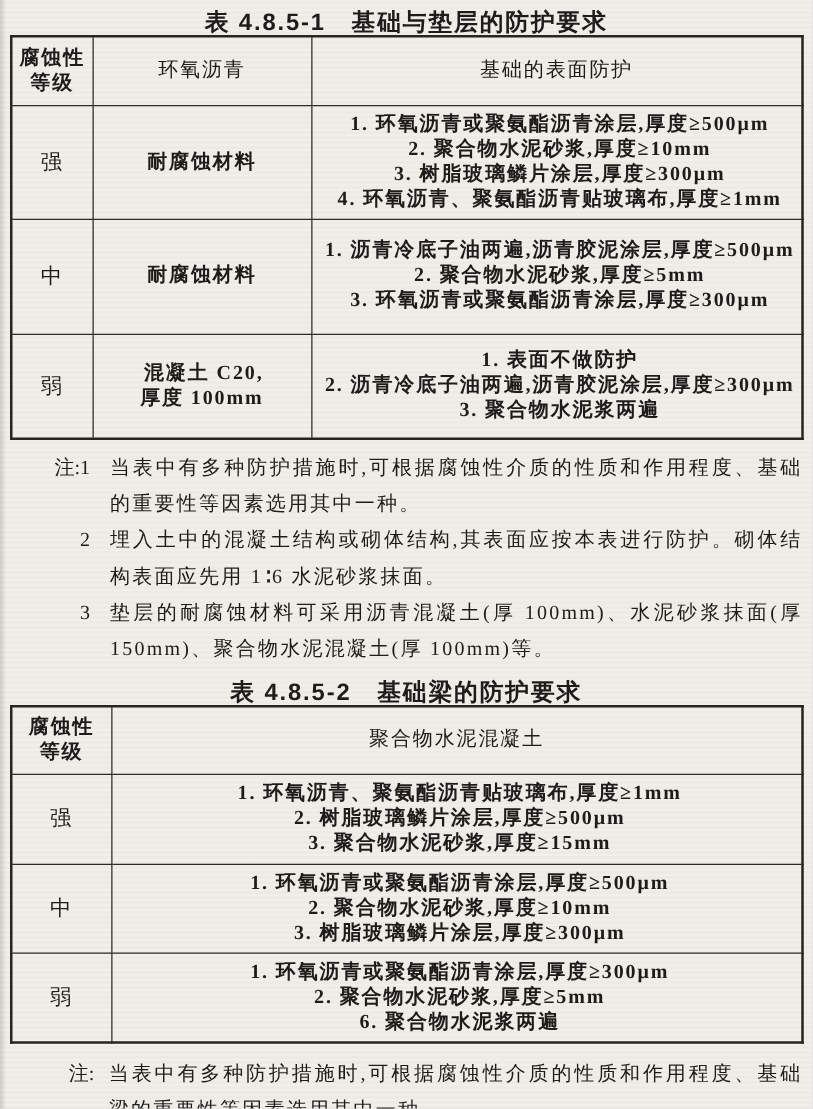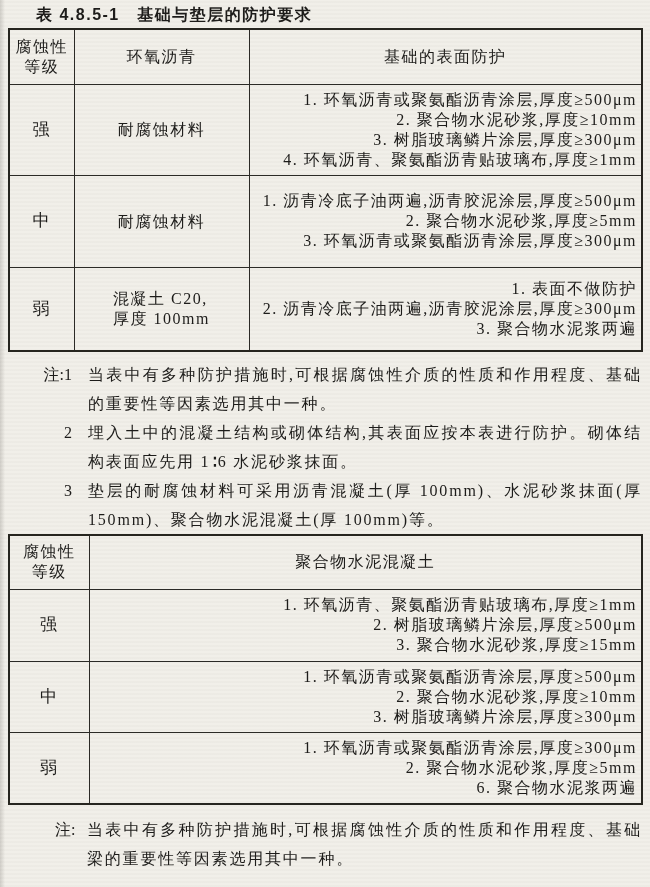--- a/index.html
+++ b/index.html
@@ -18,45 +18,45 @@
   }
   .page::before { 
     content: "";
     position: absolute; left: 0; top: 0; bottom: 0; width: 5px;
     background: linear-gradient(90deg, rgba(60,55,50,0.18), rgba(60,55,50,0));
     pointer-events: none;
   }
   .tbl-title {
     padding-top: 5px;
     height: 23px;
+    text-align: center;
     font-family: "Liberation Sans", "DejaVu Sans", sans-serif;
     font-weight: 700;
-    font-size: 16px;
+    font-size: 19px;
     letter-spacing: 1.5px;
     white-space: pre;
-    padding-left: 36px;
   }
   .tbl-title.second { margin-top: 2px; }
   table {
     border-collapse: collapse;
     table-layout: fixed;
     margin-left: 8px;
     width: 635px;
     font-size: 16px;
     letter-spacing: 1.5px;
     line-height: 20px;
   }
   th, td { border: 1px solid #2b2a26; vertical-align: middle; font-weight: normal; padding: 0; }
   table { border: 2px solid #26251f; }
   thead th { border-bottom: 1px solid #2b2a26; }
-  .pre { white-space: pre-line; }
+  .pre { white-space: pre-line; font-weight: bold; }
   .c-grade  { text-align: center; font-size: 17px; }
   .c-center { text-align: center; }
-  .cell-block { display: inline-block; text-align: left; vertical-align: middle; }
-  .c-prot { text-align: right; padding: 5px 4px 5px 9px; }
+  .cell-block { display: inline-block; text-align: right; vertical-align: middle; }
+  .c-prot { text-align: center; padding: 5px 4px 5px 9px; }
   
   .t1 .h-head { height: 55px; }
   .t1 .r0 { height: 90px; }
   .t1 .r1 { height: 92px; }
   .t1 .r2 { height: 84px; }
   
   .t2 .h-head { height: 54px; }
   .t2 .r0 { height: 72px; }
   .t2 .r1 { height: 70px; }
   .t2 .r2 { height: 66px; }
@@ -145,20 +145,21 @@
     <div class="note-row">
       <span class="note-label">2</span>
       <div class="note-text">埋入土中的混凝土结构或砌体结构,其表面应按本表进行防护。砌体结构表面应先用 1∶6 水泥砂浆抹面。</div>
     </div>
     <div class="note-row">
       <span class="note-label">3</span>
       <div class="note-text">垫层的耐腐蚀材料可采用沥青混凝土(厚 100mm)、水泥砂浆抹面(厚 150mm)、聚合物水泥混凝土(厚 100mm)等。</div>
     </div>
   </div>
 
+  <div class="tbl-title second">表 4.8.5-2　基础梁的防护要求</div>
 
   <table class="t2">
     <colgroup>
       <col style="width:80px">
       <col>
     </colgroup>
     <thead>
       <tr class="h-head">
         <th class="c-grade pre" style="font-size:16px">腐蚀性
 等级</th>

